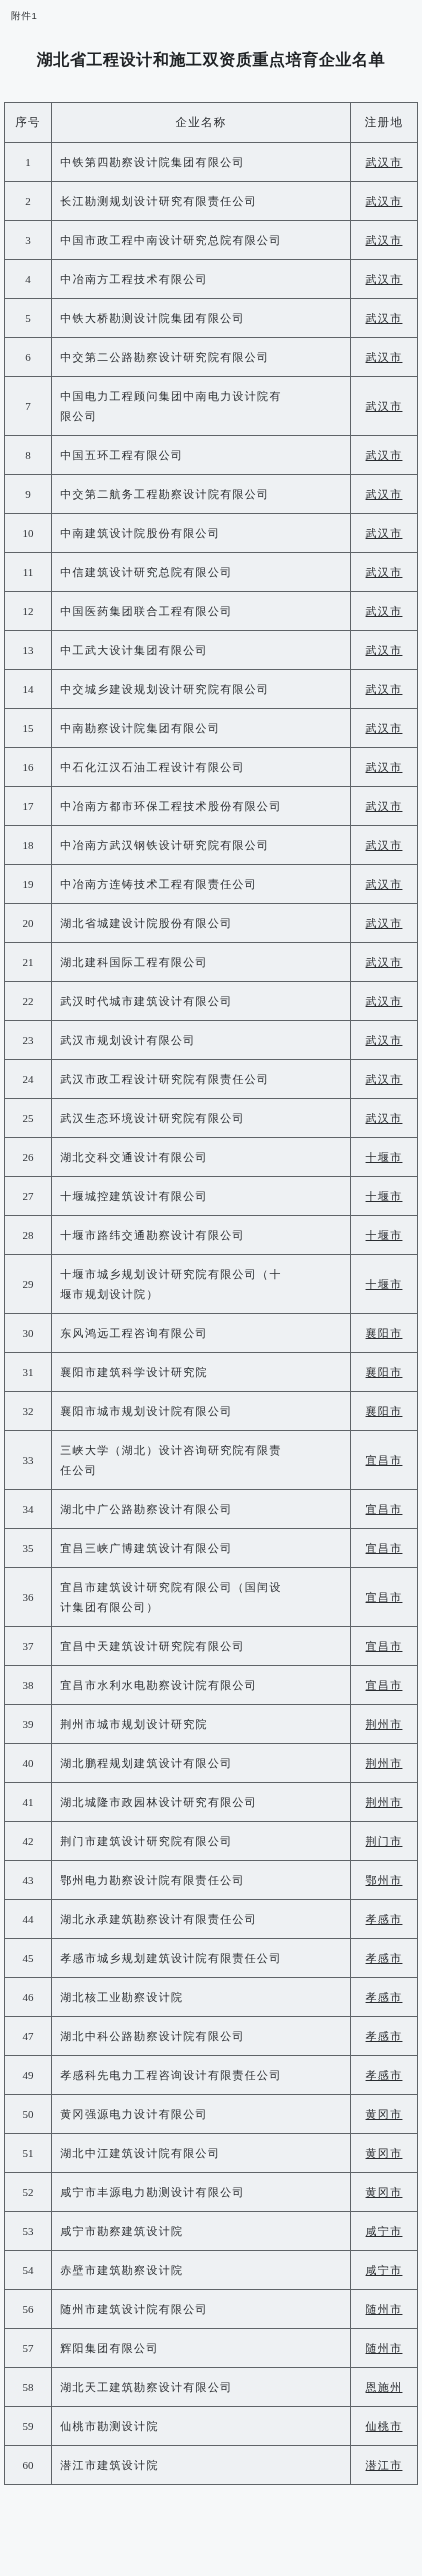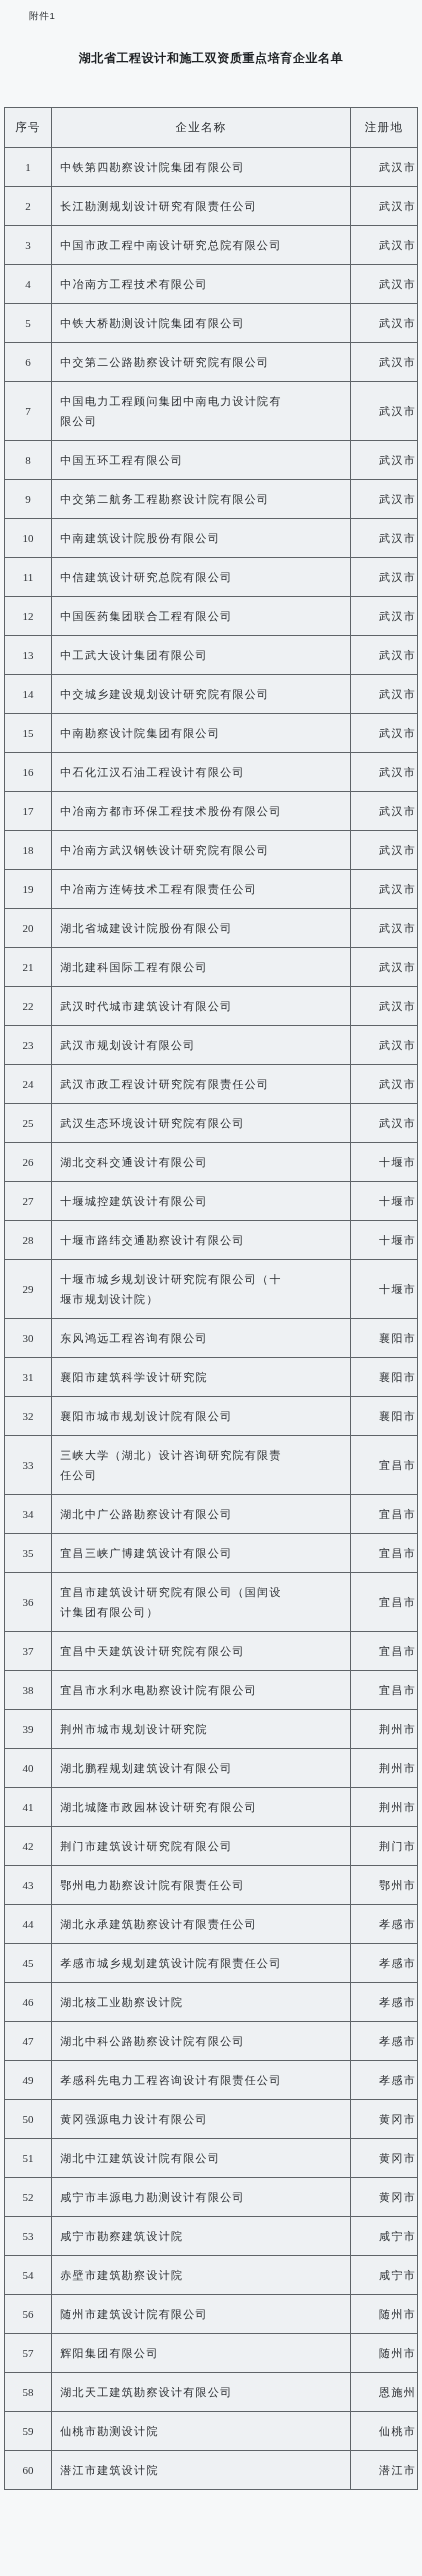--- a/index.html
+++ b/index.html
@@ -15,35 +15,35 @@
     background: #f6f8f9;
     font-family: "Liberation Serif", "DejaVu Serif", serif;
     color: #26292c;
     box-sizing: border-box;
     padding-top: 10.2px;
   }
   .attachment-label {
     font-family: "Liberation Sans", "DejaVu Sans", sans-serif;
     font-size: 9.6px;
     color: #303336;
-    padding-left: 29px;
+    padding-left: 11px;
     letter-spacing: 0.6px;
   }
   .doc-title {
     margin-top: 27px;
     text-align: center;
     font-family: "Liberation Sans", "DejaVu Sans", sans-serif;
     font-weight: bold;
-    font-size: 12px;
+    font-size: 16px;
     color: #1e2124;
     letter-spacing: 0.6px;
   }
   table.company-table {
     width: 413px;
-    margin: 40px auto 0 auto;
+    margin: 31px auto 0 auto;
     border-collapse: collapse;
     background: #eef1f3;
     table-layout: fixed;
   }
   .company-table th,
   .company-table td {
     border: 0.6px solid #5f6468;
     box-sizing: border-box;
   }
   .company-table col.c-idx  { width: 47px;  }
@@ -66,23 +66,24 @@
     text-align: center;
     color: #33363a;
   }
   td.cell-name {
     padding: 9px 61px 9px 8.3px;
     line-height: 20px;
     letter-spacing: 1.3px;
     color: #2a2d31;
   }
   td.cell-city {
-    text-align: right;
+    text-align: center;
     letter-spacing: 1.3px;
     color: #2a2d31;
+    text-decoration: underline;
   }
 </style>
 </head>
 <body>
 
 <div class="page">
 
   <div class="attachment-label">附件1</div>
 
   <div class="doc-title">湖北省工程设计和施工双资质重点培育企业名单</div>

